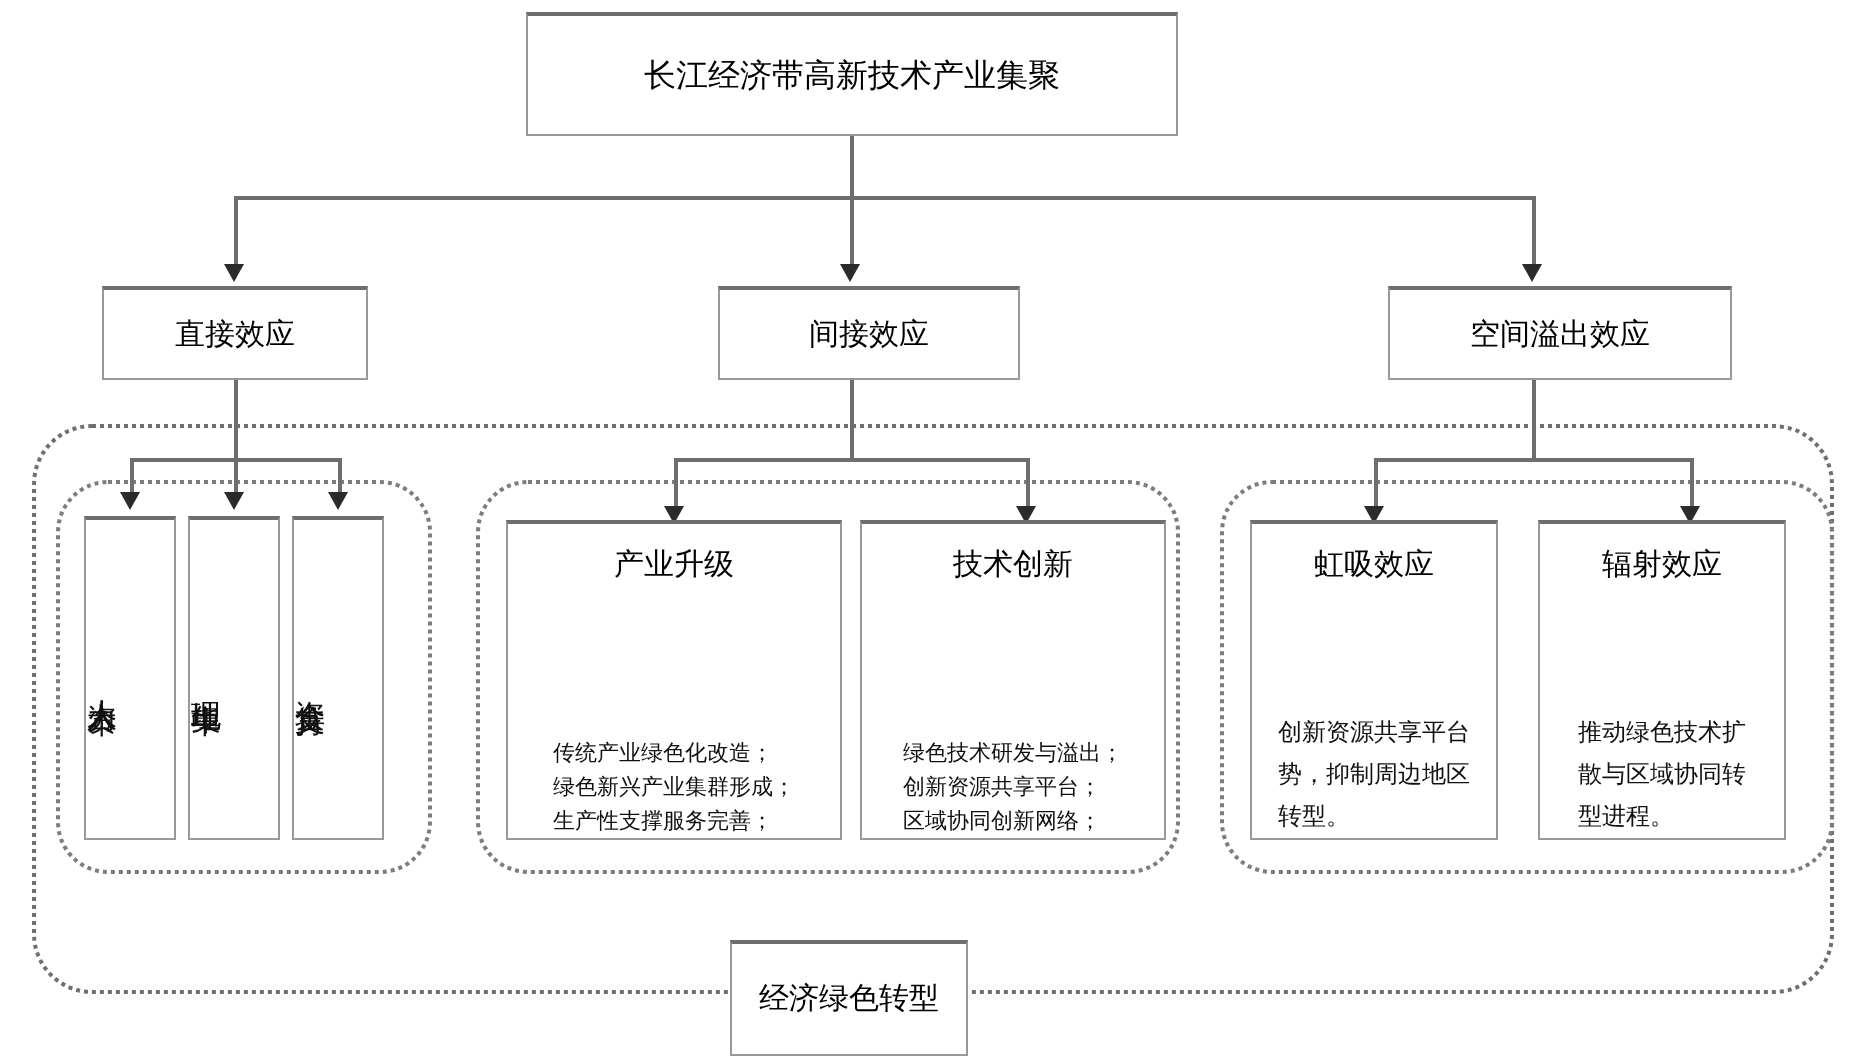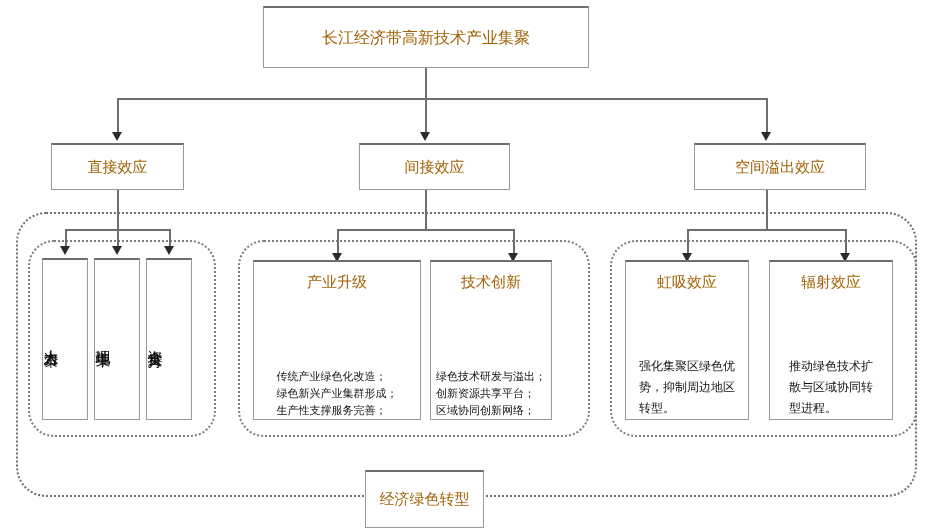--- a/index.html
+++ b/index.html
@@ -25,21 +25,21 @@
     box-sizing:border-box;
     display:flex;
     flex-direction:column;
     align-items:center;
   }
   .node.center{justify-content:center;}
 
   .node-title{
     font-size:15px;
     line-height:1.25;
-    color:#a16207;
+    color:#000000;
     text-align:center;
     white-space:nowrap;
   }
   .node-title.big{font-size:16px;}
 
   .node-body{
     font-size:11px;
     line-height:1.55;
     color:#111111;
     text-align:left;
@@ -179,33 +179,33 @@
 
   <div class="node z-top" style="left:253px; top:260px; width:168px; height:160px; padding-top:11px;">
     <span class="node-title">产业升级</span>
     <div class="node-body" style="margin-top:12px;">
       <div>传统产业绿色化改造；</div>
       <div>绿色新兴产业集群形成；</div>
       <div>生产性支撑服务完善；</div>
     </div>
   </div>
 
-  <div class="node z-top" style="left:430px; top:260px; width:122px; height:160px; padding-top:11px;">
+  <div class="node z-top" style="left:430px; top:260px; width:153px; height:160px; padding-top:11px;">
     <span class="node-title">技术创新</span>
     <div class="node-body" style="margin-top:12px;">
       <div>绿色技术研发与溢出；</div>
       <div>创新资源共享平台；</div>
       <div>区域协同创新网络；</div>
     </div>
   </div>
 
   <div class="node z-top" style="left:625px; top:260px; width:124px; height:160px; padding-top:11px;">
     <span class="node-title">虹吸效应</span>
     <div class="node-body" style="margin-top:14px; font-size:12px; line-height:1.75;">
-      <div>强化集聚区绿色优</div>
+      <div>创新资源共享平台</div>
       <div>势，抑制周边地区</div>
       <div>转型。</div>
     </div>
   </div>
 
   <div class="node z-top" style="left:769px; top:260px; width:124px; height:160px; padding-top:11px;">
     <span class="node-title">辐射效应</span>
     <div class="node-body" style="margin-top:14px; font-size:12px; line-height:1.75;">
       <div>推动绿色技术扩</div>
       <div>散与区域协同转</div>

